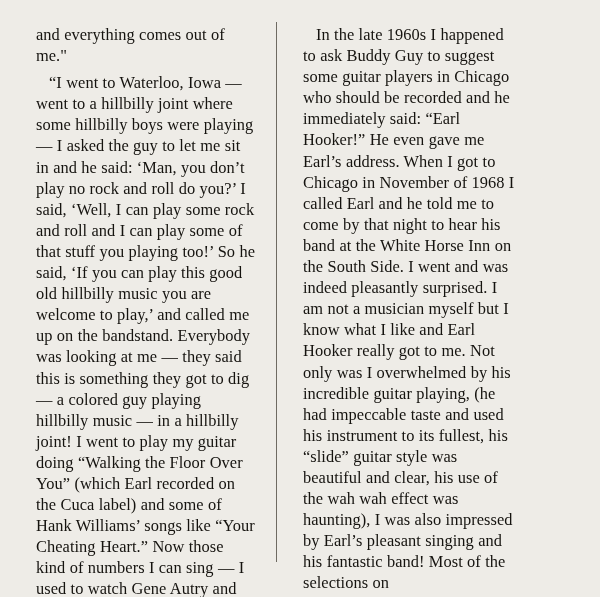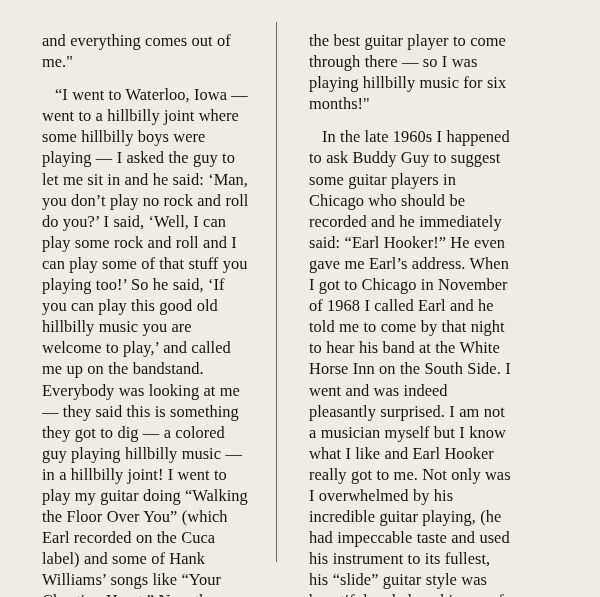--- a/index.html
+++ b/index.html
@@ -36,21 +36,21 @@
   }
   .divider {
     width: 1px;
     background: #6e6a62;
     margin: 4px 0 46px 0;
     flex: 0 0 1px;
     align-self: stretch;
     height: 540px;
   }
   p {
-    margin: 12px;
+    margin: 6px;
     font-size: 16.4px;
     line-height: 21.1px;
     text-align: left;
     letter-spacing: 0.05px;
     word-spacing: 0.2px;
   }
   p.indent {
     text-indent: 13px;
   }
 </style>
@@ -60,17 +60,16 @@
 <div class="page">
 
   <div class="column left">
     <p>and everything comes out of me."</p>
     <p class="indent">“I went to Waterloo, Iowa — went to a hillbilly joint where some hillbilly boys were playing — I asked the guy to let me sit in and he said: ‘Man, you don’t play no rock and roll do you?’ I said, ‘Well, I can play some rock and roll and I can play some of that stuff you playing too!’ So he said, ‘If you can play this good old hillbilly music you are welcome to play,’ and called me up on the bandstand. Everybody was looking at me — they said this is something they got to dig — a colored guy playing hillbilly music — in a hillbilly joint! I went to play my guitar doing “Walking the Floor Over You” (which Earl recorded on the Cuca label) and some of Hank Williams’ songs like “Your Cheating Heart.” Now those kind of numbers I can sing — I used to watch Gene Autry and Roy Rogers when I was a kid! The man liked the way I played and told me I was about</p>
   </div>
 
   <div class="divider"></div>
 
   <div class="column right">
-    <p>the best guitar player to come through there — so I was playing hillbilly music for six months!"</p>
     <p class="indent">In the late 1960s I happened to ask Buddy Guy to suggest some guitar players in Chicago who should be recorded and he immediately said: “Earl Hooker!” He even gave me Earl’s address. When I got to Chicago in November of 1968 I called Earl and he told me to come by that night to hear his band at the White Horse Inn on the South Side. I went and was indeed pleasantly surprised. I am not a musician myself but I know what I like and Earl Hooker really got to me. Not only was I overwhelmed by his incredible guitar playing, (he had impeccable taste and used his instrument to its fullest, his “slide” guitar style was beautiful and clear, his use of the wah wah effect was haunting), I was also impressed by Earl’s pleasant singing and his fantastic band! Most of the selections on</p>
   </div>
 
 </div>
 
 </body></html>

